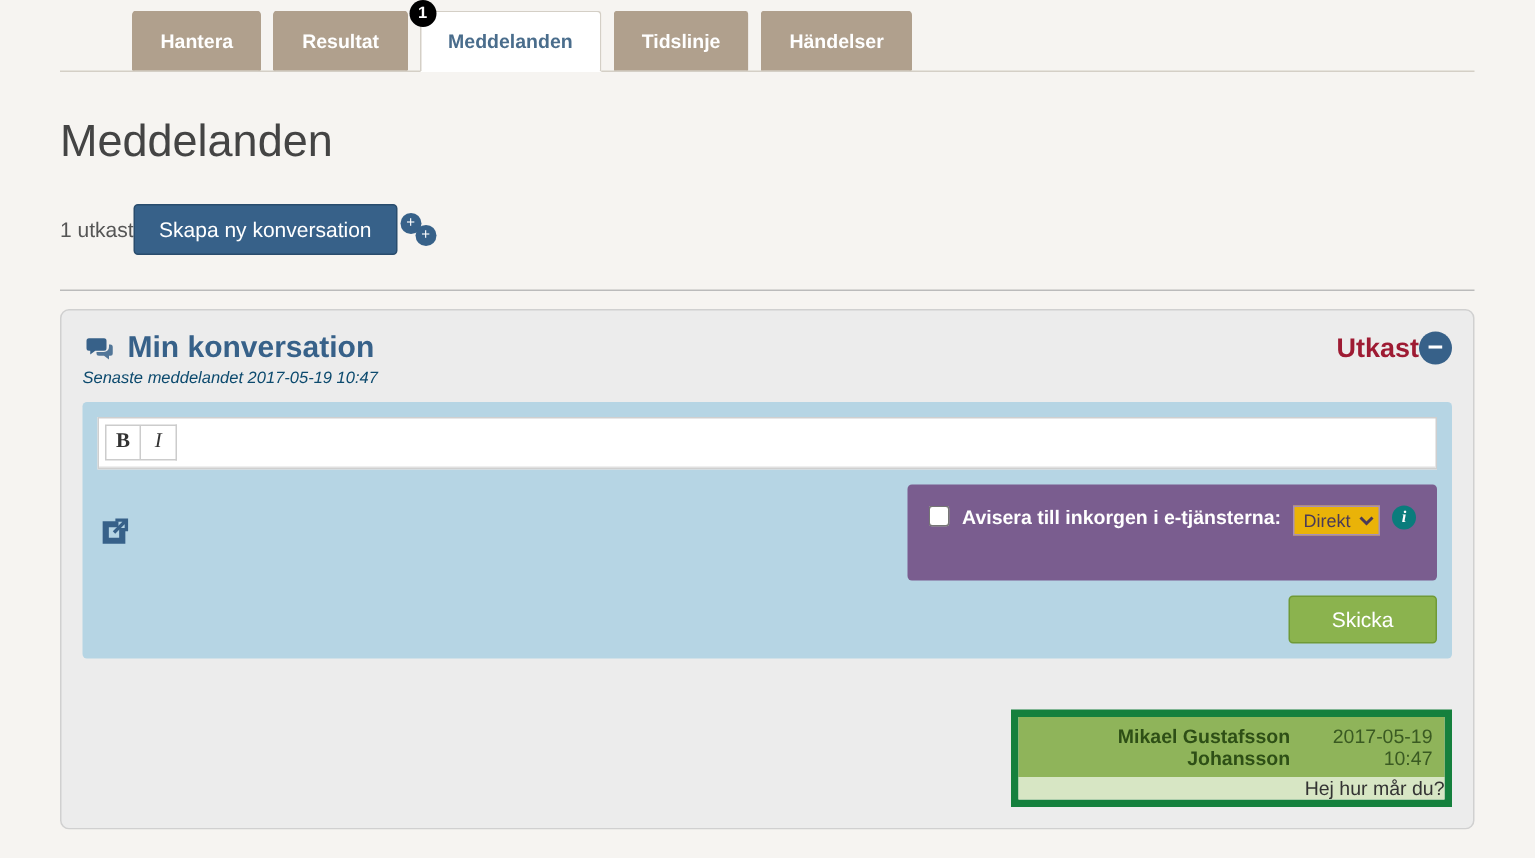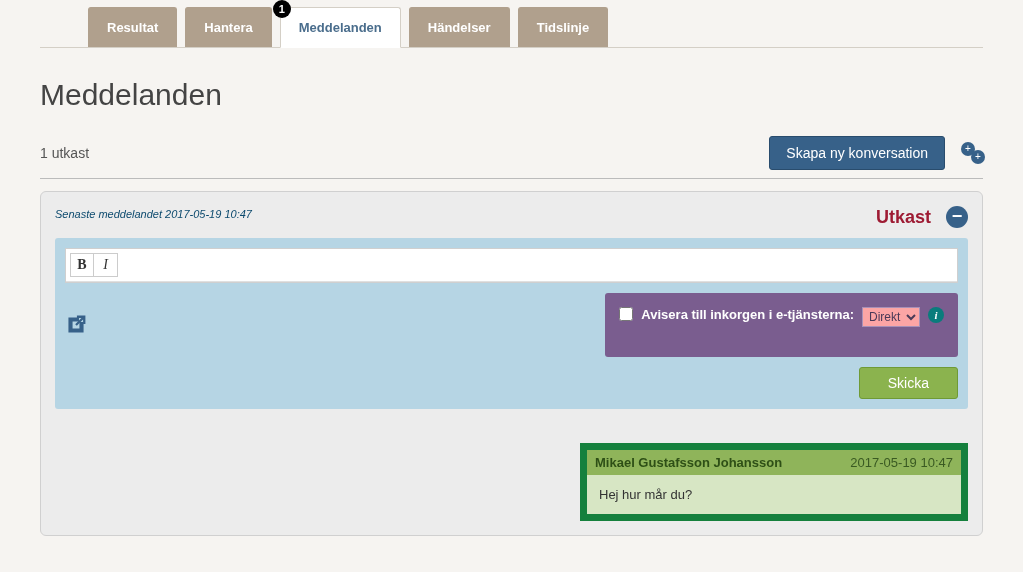--- a/index.html
+++ b/index.html
@@ -61,34 +61,33 @@
     padding: 30px 0 0 0;
   }
   h1.page-title {
     font-size: 30px;
     font-weight: normal;
     color: #444;
     margin-bottom: 24px;
   }
   .header-row {
     display: flex;
-    justify-content: space-between;
     align-items: center;
     border-bottom: 1px solid #bbb;
-    padding-bottom: 8px;
+    padding-bottom: 23px;
     margin-bottom: 12px;
   }
   .utkast-count {
     color: #555;
     font-size: 14px;
   }
   .right-controls {
     display: flex;
     align-items: center;
-    gap: 16px;
+    gap: 2px;
   }
   .btn-primary {
     background: #376189;
     color: #fff;
     border: 1px solid #294c6d;
     padding: 8px 16px;
     border-radius: 3px;
     font-size: 14px;
     cursor: pointer;
   }
@@ -134,21 +133,21 @@
   }
   .conv-sub {
     font-style: italic;
     color: #0c4a6e;
     font-size: 11px;
     margin-top: 2px;
   }
   .conv-right {
     display: flex;
     align-items: center;
-    gap: 15px;
+    gap: 0;
   }
   .status-label {
     color: #9e1b33;
     font-weight: bold;
     font-size: 18px;
   }
   .collapse-btn {
     width: 22px;
     height: 22px;
     background: #376189;
@@ -219,21 +218,21 @@
     font-weight: bold;
     font-size: 13px;
   }
   .purple-bar input[type="checkbox"] {
     width: 14px;
     height: 14px;
     cursor: pointer;
   }
   .purple-bar select {
     font-size: 12px;
-    background: #fca5a5;
+    background: #eab308;
     border: 1px solid #a790b8;
     color: #4a3a58;
     padding: 1px 2px;
     cursor: pointer;
   }
   .info-circle {
     width: 16px;
     height: 16px;
     background: #0a7c7c;
     color: #fff;
@@ -259,77 +258,85 @@
     border-radius: 3px;
     font-size: 14px;
     cursor: pointer;
   }
   .message-thread {
     margin-top: 34px;
     display: flex;
     justify-content: flex-end;
   }
   .msg-bubble {
-    width: 388px;
-    border: 7px solid #15803d;
+    width: 294px;
+    border: 5px solid #15803d;
+    text-align: right;
   }
   .msg-head {
     background: #8fb45a;
     color: #fff;
     display: flex;
     justify-content: space-between;
     padding: 5px 8px;
     font-size: 13px;
   }
   .msg-author { font-weight: bold; color: #2e4f16; }
   .msg-time { color: #3a5a22; }
   .msg-body {
     background: #d7e6c4;
-    padding: 12px;
+    padding: 0;
     font-size: 13px;
     color: #333;
   }
   .chat-icon {
     width: 22px;
     height: 20px;
     flex-shrink: 0;
   }
 </style>
 </head>
 <body>
 
 <div class="page">
   <div class="tabs">
+    <div class="tab">Hantera</div>
     <div class="tab">Resultat</div>
-    <div class="tab">Hantera</div>
     <div class="tab active">
       <span class="badge">1</span>
       <span>Meddelanden</span>
     </div>
+    <div class="tab">Tidslinje</div>
     <div class="tab">Händelser</div>
-    <div class="tab">Tidslinje</div>
   </div>
 
   <div class="page-body">
     <h1 class="page-title">Meddelanden</h1>
 
     <div class="header-row">
       <span class="utkast-count">1 utkast</span>
       <div class="right-controls">
         <button class="btn-primary">Skapa ny konversation</button>
         <div class="plus-cluster">
           <div class="plus-dot">+</div>
           <div class="plus-dot">+</div>
         </div>
       </div>
     </div>
 
     <div class="card">
       <div class="conv-header">
         <div class="conv-title-wrap">
+          <div class="conv-title">
+            <svg class="chat-icon" viewBox="0 0 24 24">
+              <path fill="#376189" d="M4 3h12a2 2 0 0 1 2 2v6a2 2 0 0 1-2 2H9l-4 3v-3H4a2 2 0 0 1-2-2V5a2 2 0 0 1 2-2z"></path>
+              <path fill="#376189" d="M20 8h1a2 2 0 0 1 2 2v5a2 2 0 0 1-2 2h-1v3l-4-3h-4a2 2 0 0 1-2-2v-1h6a4 4 0 0 0 4-4V8z" opacity="0.85"></path>
+            </svg>
+            <span>Min konversation</span>
+          </div>
           <div class="conv-sub">Senaste meddelandet 2017-05-19 10:47</div>
         </div>
         <div class="conv-right">
           <span class="status-label">Utkast</span>
           <div class="collapse-btn">−</div>
         </div>
       </div>
 
       <div class="editor-panel">
         <div class="editor">

